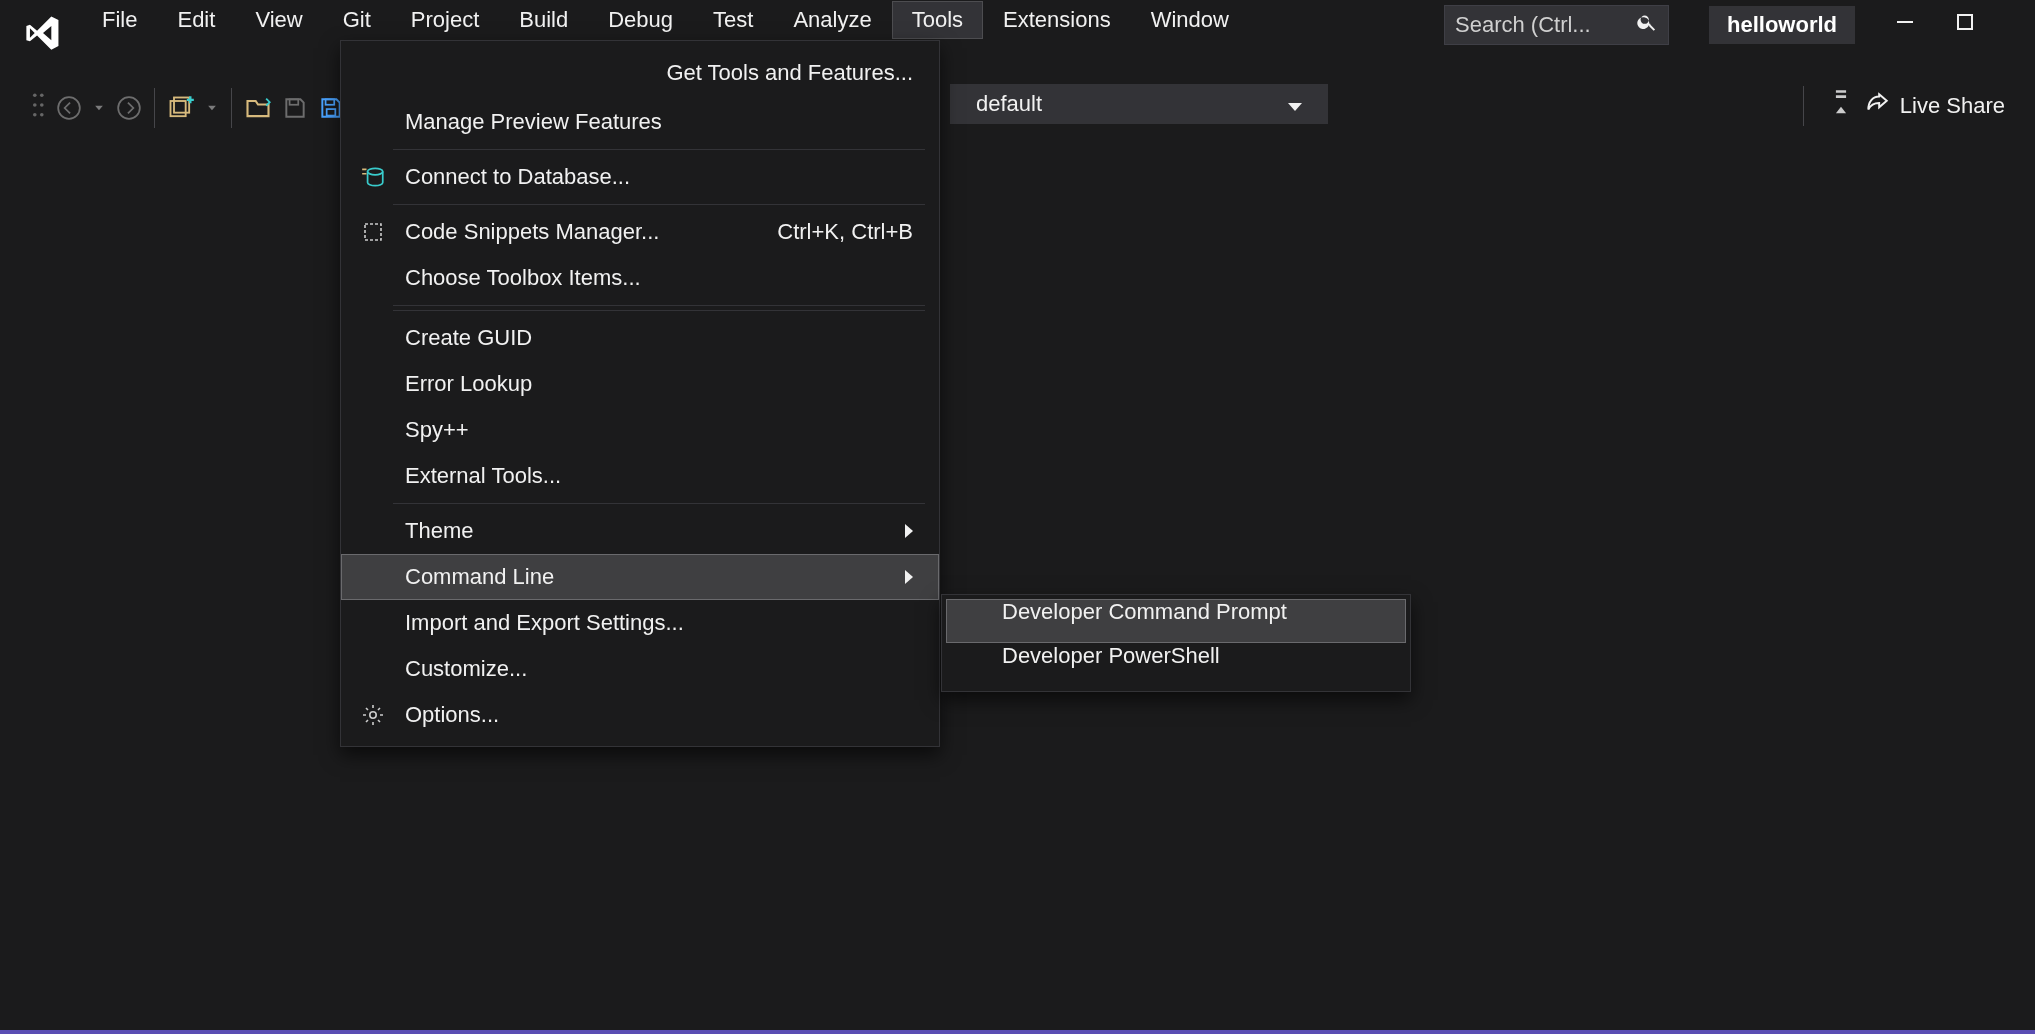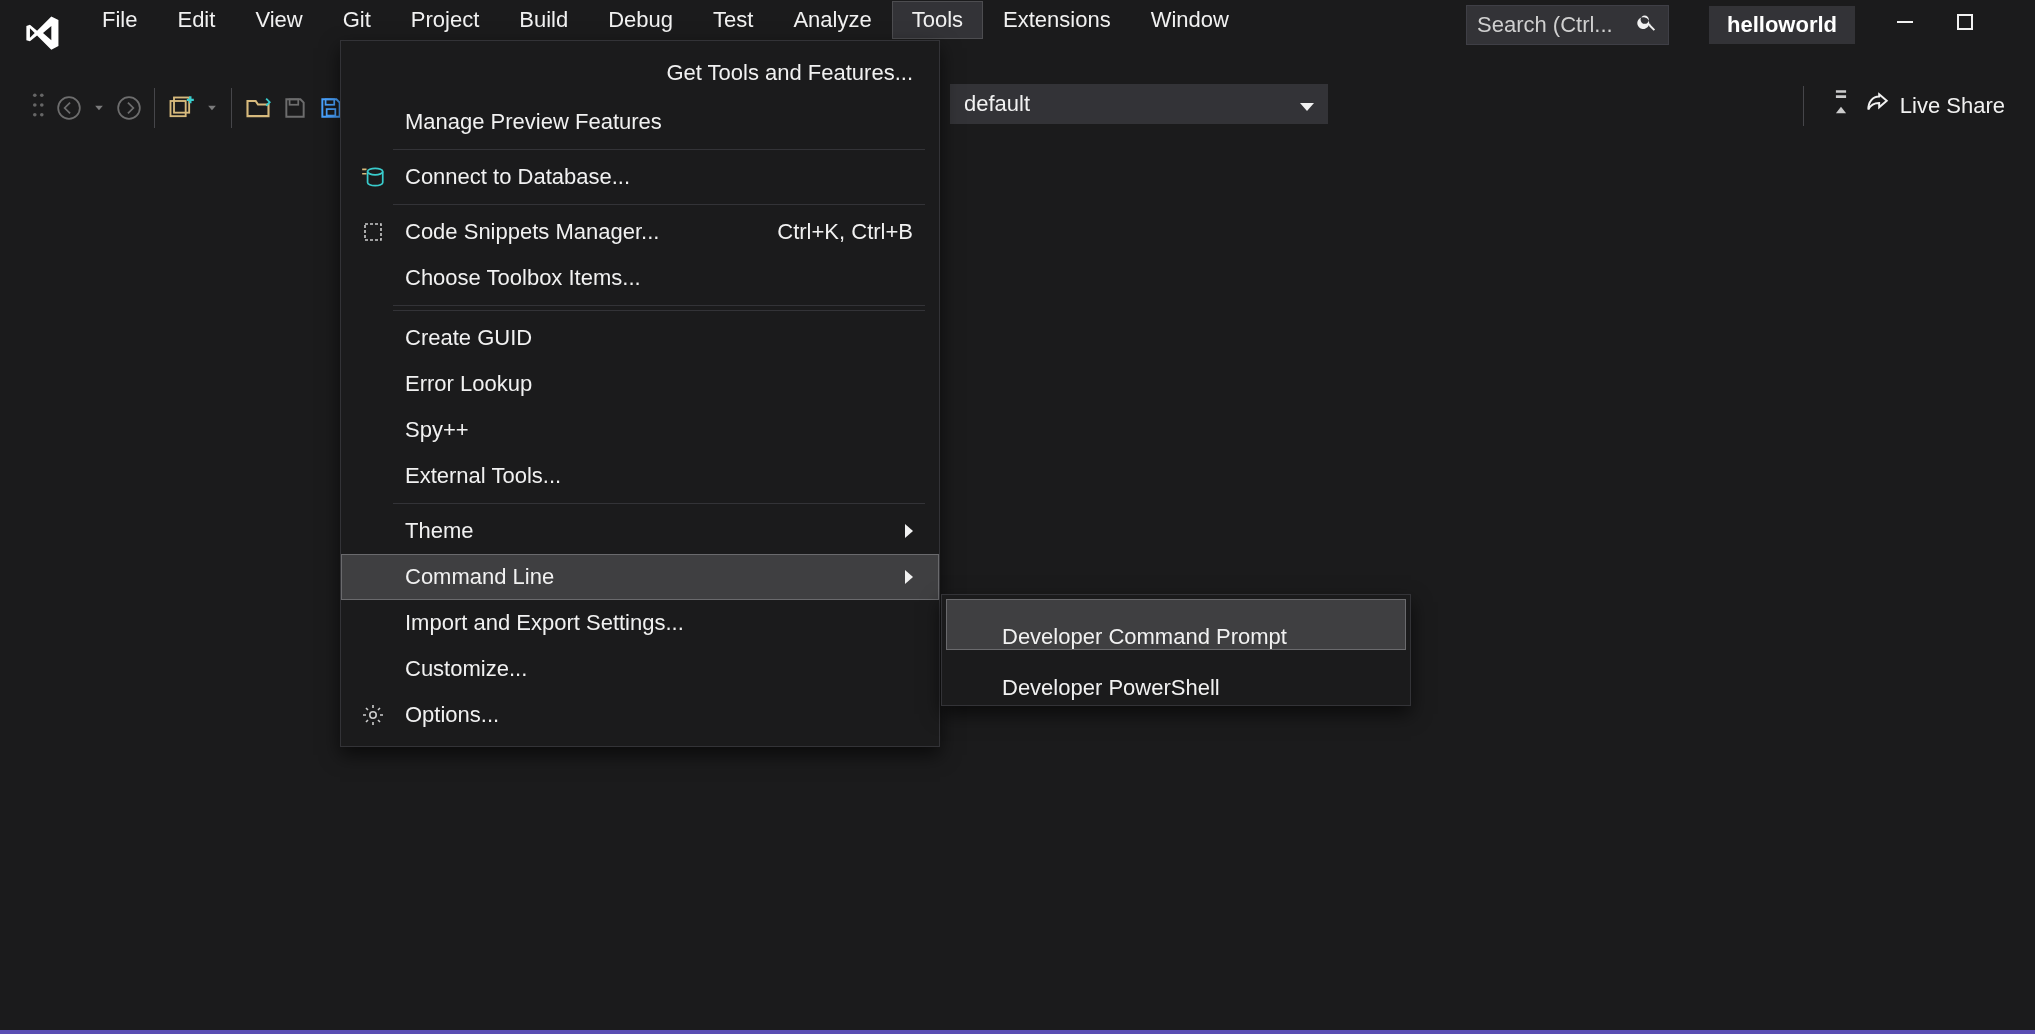--- a/index.html
+++ b/index.html
@@ -43,21 +43,21 @@
     top: 0;
     display: flex;
     align-items: center;
     gap: 40px;
     padding-right: 60px;
     height: 50px;
   }
   .search-box {
     background: #333337;
     border: 1px solid #3f3f46;
-    width: 203px;
+    width: 225px;
     height: 40px;
     display: flex;
     align-items: center;
     padding: 0 10px;
     gap: 6px;
   }
   .search-box span.placeholder { color: #d0d0d0; flex: 1; white-space: nowrap; overflow: hidden; }
   .solution-name {
     font-weight: 600;
     color: #fff;
@@ -88,21 +88,21 @@
 
   .config-combo {
     position: absolute;
     left: 950px;
     top: 84px;
     width: 378px;
     height: 40px;
     background: #333337;
     display: flex;
     align-items: center;
-    padding: 0 14px;
+    padding: 0 26px;
     justify-content: space-between;
     color: #f1f1f1;
   }
   .live-share {
     position: absolute;
     right: 30px;
     top: 86px;
     display: flex;
     align-items: center;
     gap: 14px;
@@ -156,22 +156,22 @@
     left: 941px;
     top: 594px;
     width: 470px;
     background: #1b1b1c;
     border: 1px solid #333337;
     box-shadow: 0 8px 18px rgba(0,0,0,.6);
     padding: 4px 0;
   }
   .sm-item {
     display: flex;
-    align-items: flex-end;
-    height: 51px;
+    align-items: flex-start;
+    height: 44px;
     padding: 0 20px 0 60px;
     color: #f1f1f1;
   }
   .sm-item.hover {
     background: #3f3f41;
     outline: 1px solid #6a6a6d;
     outline-offset: -1px;
     margin: 0 4px;
     padding-left: 56px;
   }

